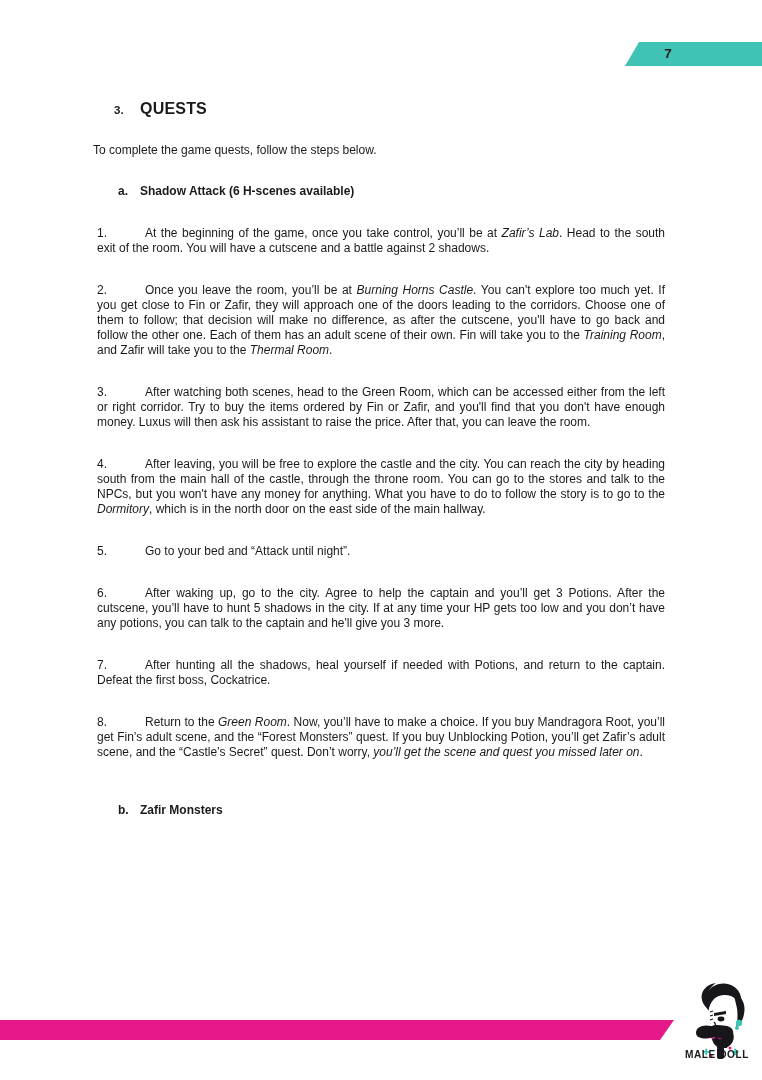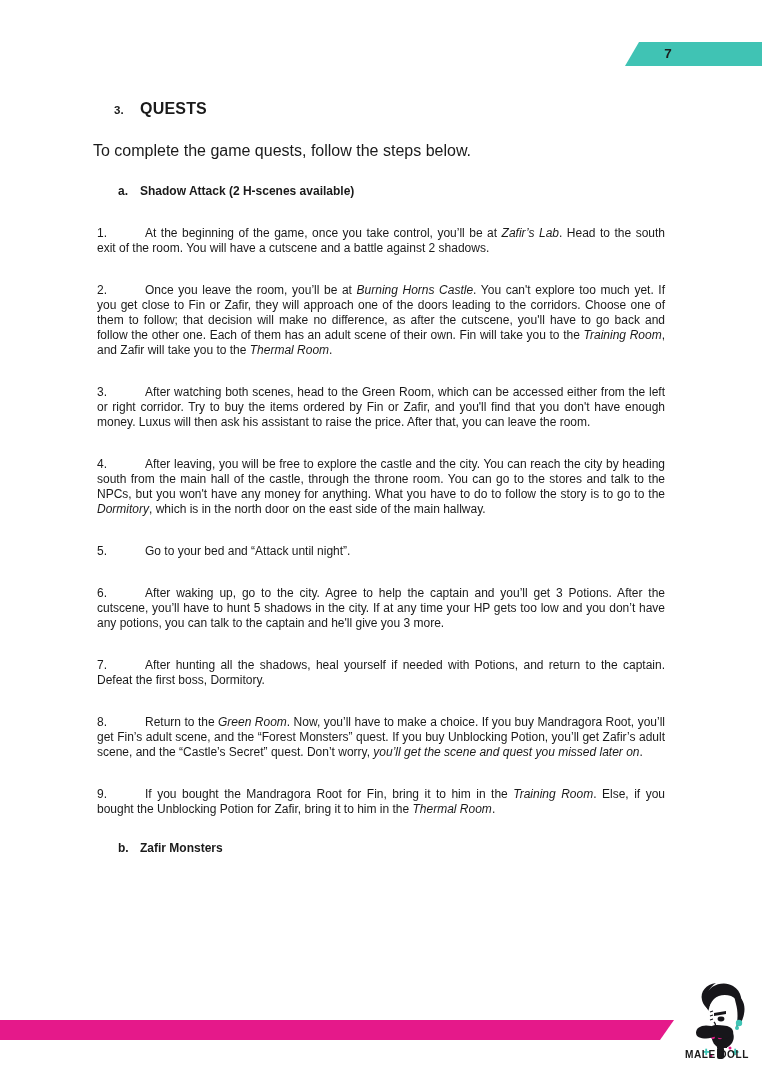--- a/index.html
+++ b/index.html
@@ -84,21 +84,21 @@
     line-height: 17px;
   }
   .sub-heading .marker {
     width: 22px;
     flex: none;
   }
 
   
   p.body {
     margin: 0;
-    font-size: 16px;
+    font-size: 12px;
     line-height: 19.5px;
     text-align: justify;
     text-justify: inter-word;
   }
   p.body.intro { text-align: left; }
 
   
   .step {
     font-size: 12px;
     line-height: 15px;
@@ -166,43 +166,42 @@
   </div>
 
   <div class="spacer-22"></div>
 
   <p class="body intro">To complete the game quests, follow the steps below.</p>
 
   <div class="spacer-22"></div>
 
   <div class="sub-heading">
     <span class="marker">a.</span>
-    <span>Shadow Attack (2 H-scenes available)</span>
+    <span>Shadow Attack (6 H-scenes available)</span>
   </div>
 
   <div class="spacer-22"></div>
 
   <div id="steps-host">
       <p class="step"><span class="num">1.</span><span>At the beginning of the game, once you take control, you’ll be at </span><em class="it">Zafir’s Lab</em><span>. Head to the south exit of the room. You will have a cutscene and a battle against 2 shadows.</span></p>
       <div class="spacer-19"></div>
       <p class="step"><span class="num">2.</span><span>Once you leave the room, you’ll be at </span><em class="it">Burning Horns Castle</em><span>. You can't explore too much yet. If you get close to Fin or Zafir, they will approach one of the doors leading to the corridors. Choose one of them to follow; that decision will make no difference, as after the cutscene, you'll have to go back and follow the other one. </span><strong class="bd">Each of them has an adult scene of their own</strong><span>. Fin will take you to the </span><em class="it">Training Room</em><span>, and Zafir will take you to the </span><em class="it">Thermal Room</em><span>.</span></p>
       <div class="spacer-19"></div>
       <p class="step"><span class="num">3.</span><span>After watching both scenes, head to the Green Room, which can be accessed either from the left or right corridor. Try to buy the items ordered by Fin or Zafir, and you'll find that you don't have enough money. Luxus will then ask his assistant to raise the price. After that, you can leave the room.</span></p>
       <div class="spacer-19"></div>
       <p class="step"><span class="num">4.</span><span>After leaving, you will be free to explore the castle and the city. You can reach the city by heading south from the main hall of the castle, through the throne room. You can go to the stores and talk to the NPCs, but you won't have any money for anything. What you have to do to follow the story is to go to the </span><em class="it">Dormitory</em><span>, which is in the north door on the east side of the main hallway.</span></p>
       <div class="spacer-19"></div>
       <p class="step"><span class="num">5.</span><span>Go to your bed and “Attack until night”.</span></p>
       <div class="spacer-19"></div>
       <p class="step"><span class="num">6.</span><span>After waking up, go to the city. Agree to help the captain and you’ll get 3 Potions. After the cutscene, you’ll have to hunt 5 shadows in the city. If at any time your HP gets too low and you don’t have any potions, you can talk to the captain and he'll give you 3 more.</span></p>
       <div class="spacer-19"></div>
-      <p class="step"><span class="num">7.</span><span>After hunting all the shadows, heal yourself if needed with Potions, and return to the captain. Defeat the first boss, Dormitory.</span></p>
+      <p class="step"><span class="num">7.</span><span>After hunting all the shadows, heal yourself if needed with Potions, and return to the captain. Defeat the first boss, Cockatrice.</span></p>
       <div class="spacer-19"></div>
       <p class="step"><span class="num">8.</span><span>Return to the </span><em class="it">Green Room</em><span>. Now, you’ll have to make a choice. </span><strong class="bd">If you buy Mandragora Root, you’ll get Fin’s adult scene</strong><span>, and the “Forest Monsters” quest. </span><strong class="bd">If you buy Unblocking Potion, you’ll get Zafir’s adult scene</strong><span>, and the “Castle’s Secret” quest. Don’t worry, </span><em class="it">you’ll get the scene and quest you missed later on</em><span>.</span></p>
       <div class="spacer-19"></div>
-      <p class="step"><span class="num">9.</span><span>If you bought the Mandragora Root for Fin, bring it to him in the </span><em class="it">Training Room</em><span>. Else, if you bought the Unblocking Potion for Zafir, bring it to him in the </span><em class="it">Thermal Room</em><span>.</span></p>
       <div class="spacer-19"></div>
     </div>
 
   <div class="sub-heading">
     <span class="marker">b.</span>
     <span>Zafir Monsters</span>
   </div>
 
 </div>
 

